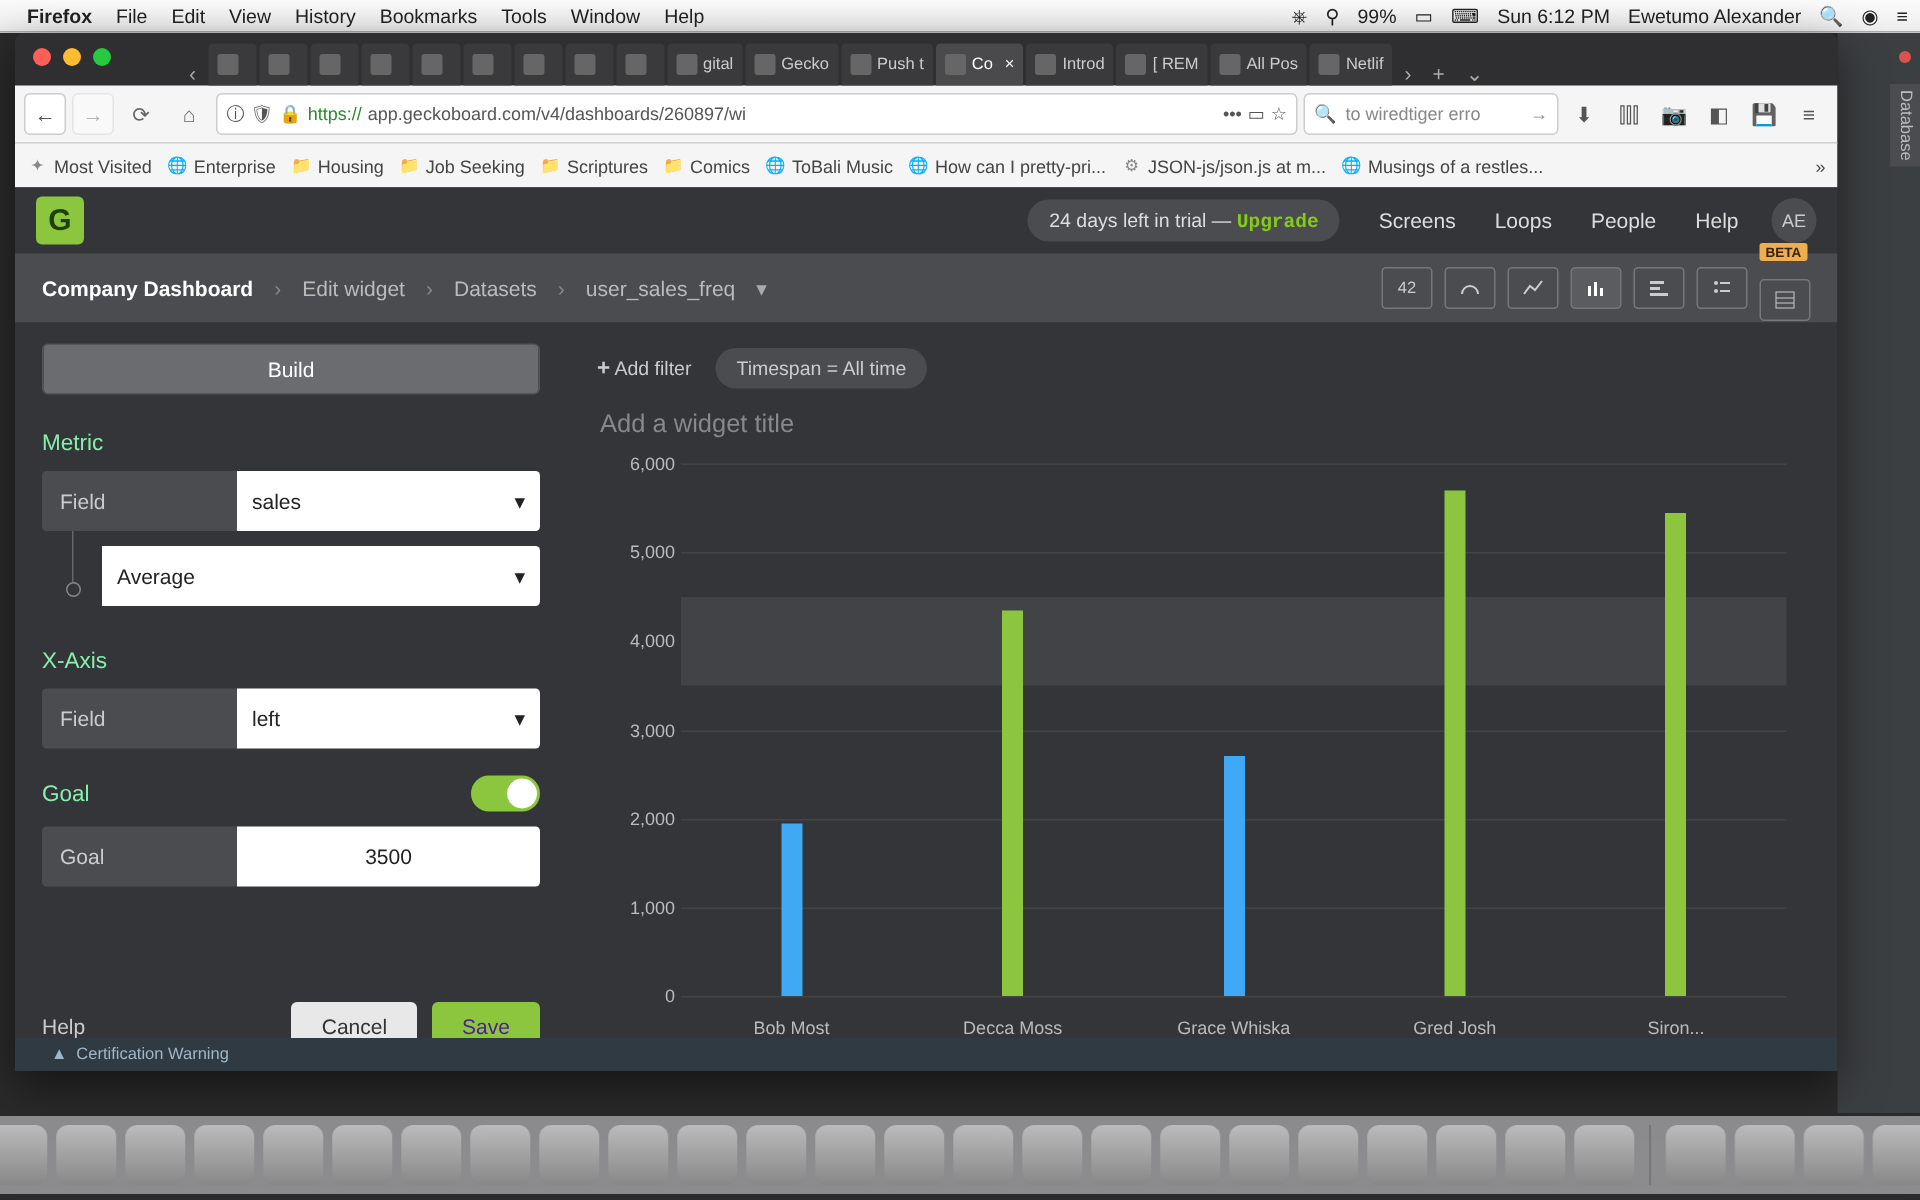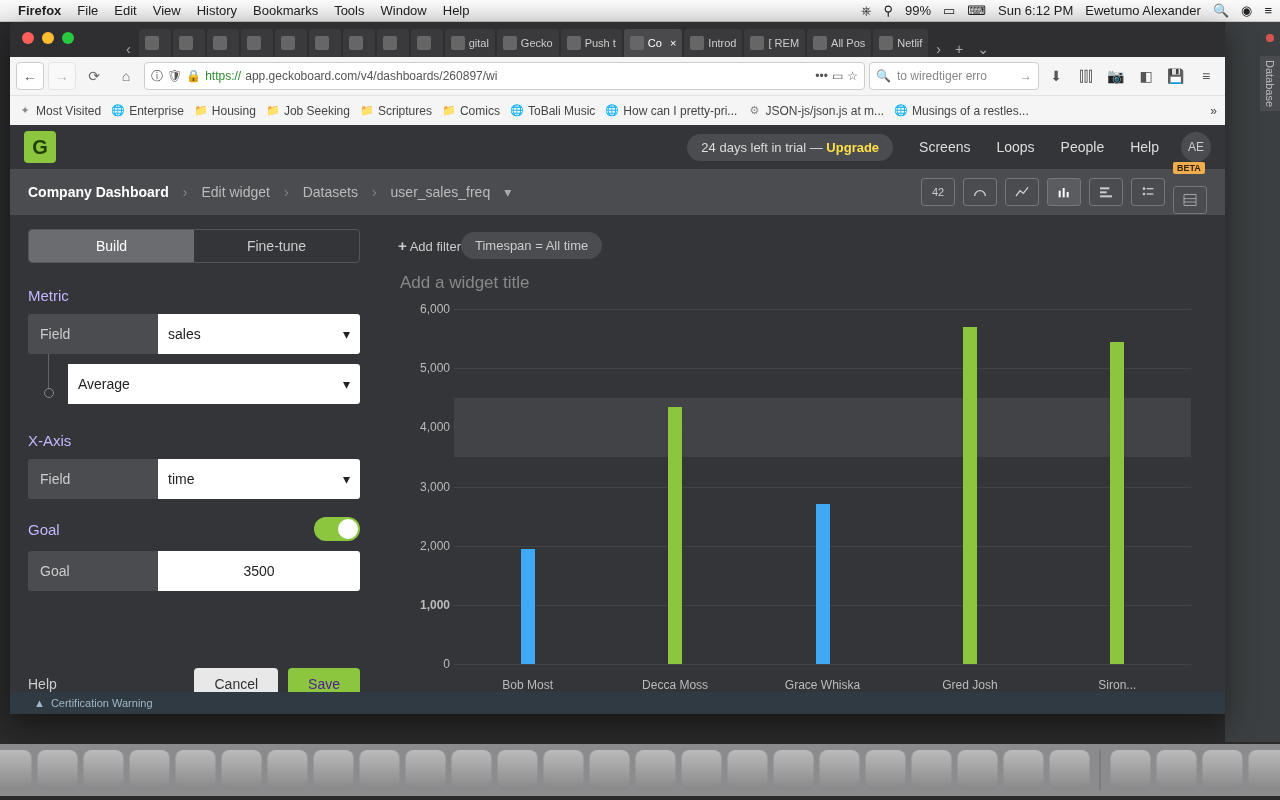--- a/index.html
+++ b/index.html
@@ -36,60 +36,60 @@
 .bookmark-bar { height:30px; background:#f5f5f6; border-top:1px solid #e2e2e2; display:flex; align-items:center; padding:0 8px; gap:10px; font-size:12px; color:#444;}
 .bookmark-bar .bm { display:flex; align-items:center; gap:4px; white-space:nowrap;}
 .bookmark-bar .bm .bicon{width:14px;height:14px;display:inline-flex;align-items:center;justify-content:center;font-size:11px;color:#888;}
 
 
 .app { position:absolute; top:103px; left:0; right:0; bottom:0; background:#333539; display:flex; flex-direction:column;}
 .app-top { height:44px; background:#333539; display:flex; align-items:center; padding:0 14px;}
 .logo { width:32px; height:32px; background:#8cc63f; border-radius:4px; color:#204000; font-weight:bold; font-size:20px; display:flex; align-items:center; justify-content:center;}
 .app-top .spacer{flex:1;}
 .trial-pill { background:#4a4c50; border-radius:18px; padding:6px 14px; font-size:13px; color:#ddd;}
-.trial-pill b{color:#fde047;}
+.trial-pill b{color:#84cc16;font-family:Liberation Mono, monospace;}
 .top-link { color:#ddd; font-size:14px; margin-left:26px;}
 .avatar { width:30px; height:30px; border-radius:50%; background:#4a4c50; color:#ccc; font-size:12px; display:flex; align-items:center; justify-content:center; margin-left:22px;}
 
 .breadcrumb-row { height:46px; background:#4a4c50; display:flex; align-items:center; padding:0 18px; gap:14px; font-size:14px; color:#bbb;}
 .breadcrumb-row .strong{color:#fff; font-weight:600;}
 .breadcrumb-row .sep{color:#888;}
 .breadcrumb-row .spacer{flex:1;}
 .viz-toggle { display:flex; gap:8px; align-items:center;}
 .viz-btn { width:34px; height:28px; border:1px solid #777; border-radius:3px; display:flex; align-items:center; justify-content:center; color:#ccc; font-size:13px;}
 .viz-btn.active{ background:#5a5c60;}
 .beta{ background:#f0ad4e; color:#332200; font-size:9px; font-weight:bold; padding:1px 4px; border-radius:2px; position:relative; top:-12px;}
 
 .workspace { flex:1; display:flex; }
 .sidebar { width:368px; background:#333539; padding:14px 18px; color:#ccc; display:flex; flex-direction:column; font-size:14px;}
 .seg { display:flex; border:1px solid #555; border-radius:4px; overflow:hidden; margin-bottom:16px;}
 .seg div{ flex:1; text-align:center; padding:8px 0; cursor:pointer;}
 .seg .active{ background:#6a6c70; color:#fff;}
-.section-label{ color:#c4b5fd; margin:8px 0 10px; font-size:15px;}
+.section-label{ color:#86efac; margin:8px 0 10px; font-size:15px;}
 .field-row { display:flex; margin-bottom:10px; height:40px;}
 .field-row .lbl{ width:130px; background:#4a4c50; display:flex; align-items:center; padding-left:12px; border-radius:3px 0 0 3px;}
 .field-row .sel{ flex:1; background:#fff; color:#222; display:flex; align-items:center; padding:0 10px; border-radius:0 3px 3px 0; justify-content:space-between;}
 .field-row.sub{ margin-left:40px;}
 .field-row.sub .lbl{width:120px;}
 .field-row .inp{ flex:1; background:#fff; color:#222; display:flex; align-items:center; padding:0 10px; border-radius:0 3px 3px 0;justify-content:center;}
 .agg-connector{ position:relative; height:0;}
 .agg-connector::before{content:""; position:absolute; left:20px; top:-10px; width:1px; height:38px; background:#666;}
 .agg-connector::after{content:""; position:absolute; left:16px; top:24px; width:8px; height:8px; border:1px solid #888; border-radius:50%; background:#333539;}
 
 .goal-row{ display:flex; align-items:center; justify-content:space-between; margin:8px 0 10px;}
 .toggle{ width:46px; height:24px; background:#8cc63f; border-radius:12px; position:relative;}
 .toggle::after{content:""; position:absolute; right:2px; top:2px; width:20px; height:20px; background:#fff; border-radius:50%;}
 .sidebar .footer{ margin-top:auto; display:flex; align-items:center; gap:10px; padding-top:12px;}
 .sidebar .footer .help{ flex:1; color:#ccc;}
 .btn{ padding:8px 20px; border-radius:4px; font-size:14px; border:none; cursor:pointer;}
 .btn.cancel{ background:#e8e8e8; color:#333;}
 .btn.save{ background:#8cc63f; color:#4c1d95;}
 
 .chart-area{ flex:1; background:#333539; padding:10px 24px 10px 20px; display:flex; flex-direction:column;}
-.filter-row{ display:flex; align-items:center; font-size:13px; color:#ccc; height:40px;}
+.filter-row{ display:flex; align-items:center; gap:16px; font-size:13px; color:#ccc; height:40px;}
 .filter-row .pill{ background:#4a4c50; border-radius:18px; padding:6px 14px;}
 .chart-title{ color:#888; font-size:17px; margin:8px 0 8px 2px;}
 .plot{ flex:1; position:relative; }
 .plot-inner{ position:absolute; left:56px; right:10px; top:8px; bottom:40px;}
 .gridline{ position:absolute; left:0; right:0; height:1px; background:#444;}
 .shade{ position:absolute; left:0; right:0; background:rgba(80,82,86,0.5);}
 .ylab{ position:absolute; left:-46px; width:42px; text-align:right; font-size:12px; color:#bbb; transform:translateY(-50%);}
 .bar{ position:absolute; bottom:0; width:14px;}
 .xlab{ position:absolute; bottom:10px; font-size:12px; color:#bbb; text-align:center; transform:translateX(-50%); white-space:nowrap;}
 
@@ -359,21 +359,20 @@
               </svg>
             </div>
         </div>
       </div>
     </div>
 
     <div class="workspace">
       <div class="sidebar">
         <div class="seg">
           <div class="active">Build</div>
-          <div>Fine-tune</div>
         </div>
         <div class="section-label">Metric</div>
         <div class="field-row">
           <div class="lbl">Field</div>
           <div class="sel">
               <span>sales</span>
               <span>▾</span>
             </div>
         </div>
         <div class="agg-connector"></div>
@@ -381,21 +380,21 @@
           <div class="sel">
               <span>Average</span>
               <span>▾</span>
             </div>
         </div>
 
         <div class="section-label" style="margin-top:18px">X-Axis</div>
         <div class="field-row">
           <div class="lbl">Field</div>
           <div class="sel">
-              <span>time</span>
+              <span>left</span>
               <span>▾</span>
             </div>
         </div>
 
         <div class="goal-row">
           <span class="section-label" style="margin:0">Goal</span>
           <div class="toggle"></div>
         </div>
         <div class="field-row">
           <div class="lbl">Goal</div>
@@ -416,21 +415,21 @@
           <span><b style="font-size:15px">+</b> <span>Add filter</span></span>
           <span class="pill">Timespan = All time</span>
         </div>
         <div class="chart-title">Add a widget title</div>
         <div class="plot">
           <div class="plot-inner" id="plot">
               <div class="shade" style="top: 25%; height: 16.6667%;"></div>
               <div class="gridline" style="top: 100%;"></div>
               <div class="ylab" style="top: 100%;">0</div>
               <div class="gridline" style="top: 83.3333%;"></div>
-              <div class="ylab" style="top: 83.3333%; font-weight: bold;">1,000</div>
+              <div class="ylab" style="top: 83.3333%;">1,000</div>
               <div class="gridline" style="top: 66.6667%;"></div>
               <div class="ylab" style="top: 66.6667%;">2,000</div>
               <div class="gridline" style="top: 50%;"></div>
               <div class="ylab" style="top: 50%;">3,000</div>
               <div class="gridline" style="top: 33.3333%;"></div>
               <div class="ylab" style="top: 33.3333%;">4,000</div>
               <div class="gridline" style="top: 16.6667%;"></div>
               <div class="ylab" style="top: 16.6667%;">5,000</div>
               <div class="gridline" style="top: 0%;"></div>
               <div class="ylab" style="top: 0%;">6,000</div>

